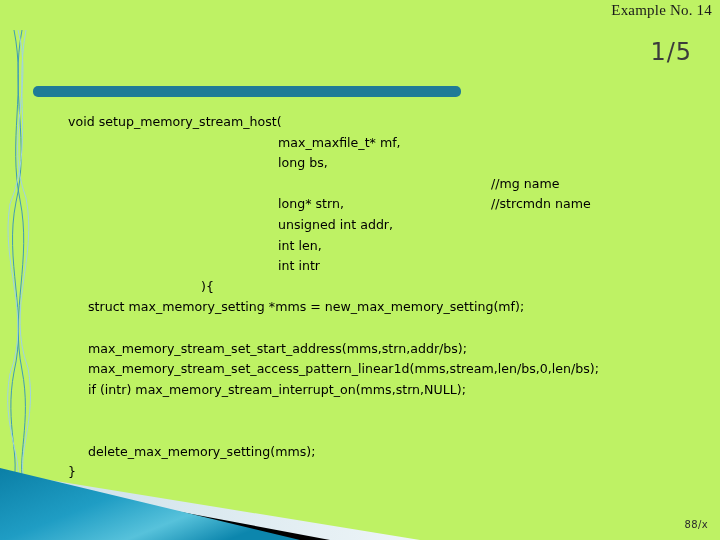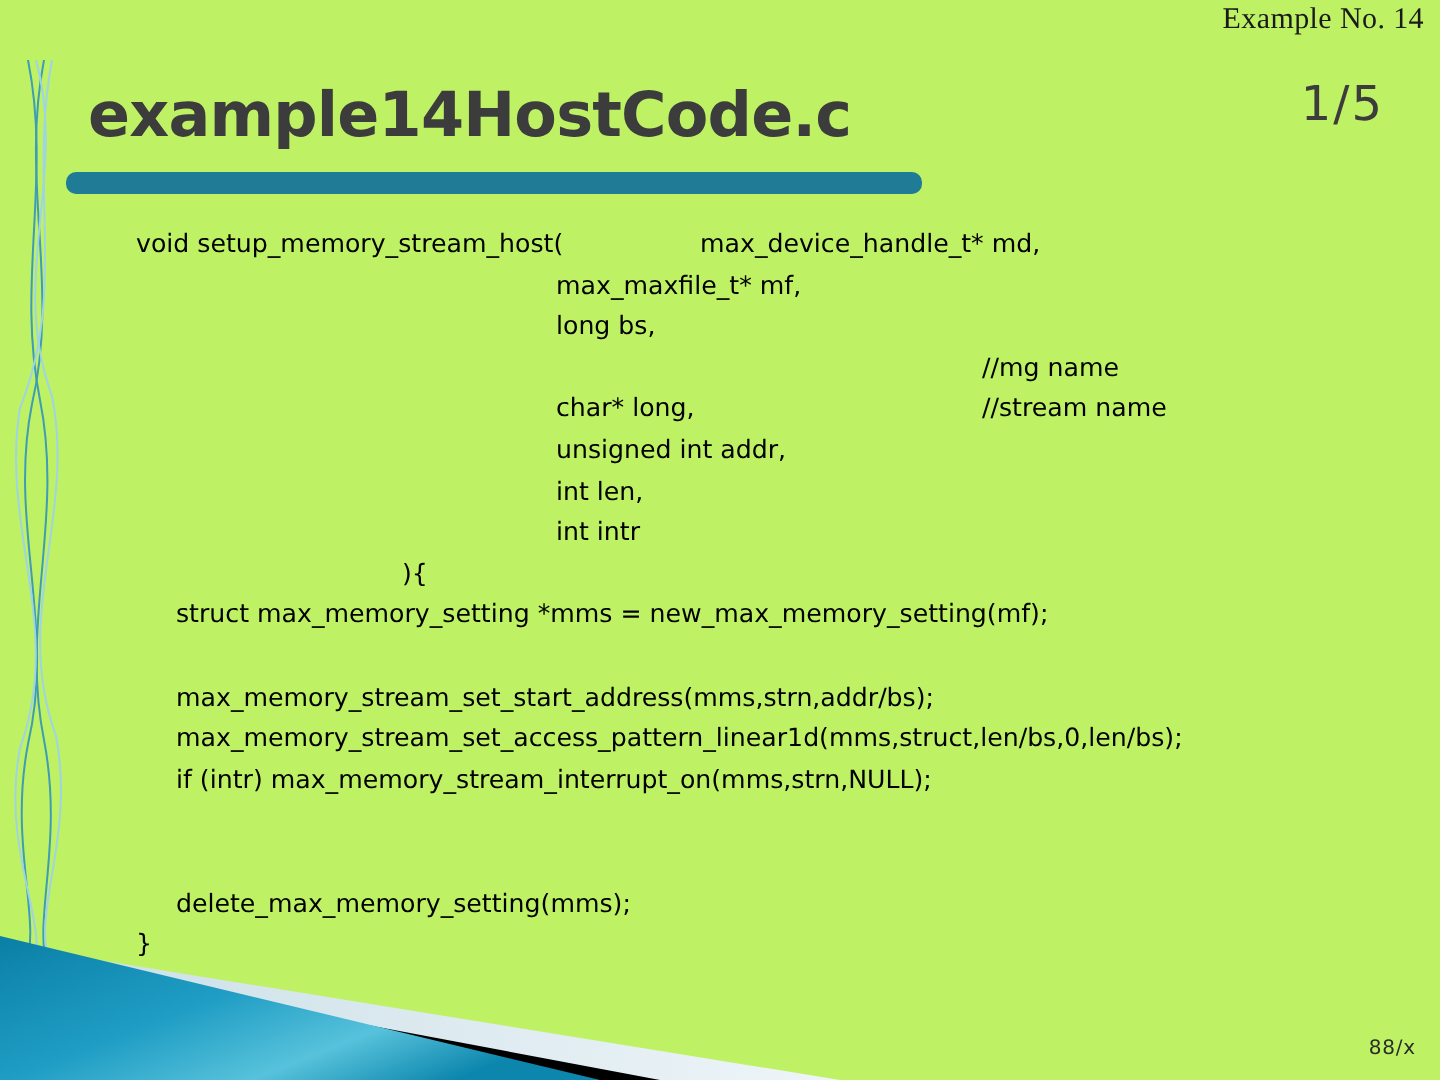--- a/index.html
+++ b/index.html
@@ -142,46 +142,44 @@
       <path d="M22 0 C 10 62, 30 112, 16 172 C 4 232, 28 282, 14 342 C 4 394, 22 432, 12 455"></path>
     </g>
     <g fill="none" stroke="#9fd4e3" stroke-width="1">
       <path d="M18 0 C 34 58, 4 108, 26 168 C 38 228, 6 278, 28 338 C 38 390, 14 428, 26 455"></path>
       <path d="M26 0 C 14 64, 34 114, 10 174 C 0 234, 32 284, 10 344 C 0 396, 26 434, 16 455"></path>
     </g>
   </svg>
 
   <div id="example-no">Example No. 14</div>
 
-  <div id="title">example14HostCode.c</div>
   <div id="title-rule"></div>
   <div id="page-indicator">1/5</div>
 
   <div id="code">
 
     <div class="code-line">
       <span class="seg c-void">void setup_memory_stream_host(</span>
-      <span class="seg c-param-first">max_device_handle_t* md,</span>
     </div>
 
     <div class="code-line">
       <span class="seg c-param">max_maxfile_t* mf,</span>
     </div>
 
     <div class="code-line">
       <span class="seg c-param">long bs,</span>
     </div>
 
     <div class="code-line">
       <span class="seg c-comment">//mg name</span>
     </div>
 
     <div class="code-line">
-      <span class="seg c-param">char* long,</span>
-      <span class="seg c-comment">//stream name</span>
+      <span class="seg c-param">long* strn,</span>
+      <span class="seg c-comment">//strcmdn name</span>
     </div>
 
     <div class="code-line">
       <span class="seg c-param">unsigned int addr,</span>
     </div>
 
     <div class="code-line">
       <span class="seg c-param">int len,</span>
     </div>
 
@@ -196,21 +194,21 @@
     <div class="code-line">
       <span class="seg c-struct">struct max_memory_setting *mms = new_max_memory_setting(mf);</span>
     </div>
 
     <div class="blank"></div>
 
     <div class="code-line">
       <span class="seg c-body">max_memory_stream_set_start_address(mms,strn,addr/bs);</span>
     </div>
     <div class="code-line">
-      <span class="seg c-body">max_memory_stream_set_access_pattern_linear1d(mms,struct,len/bs,0,len/bs);</span>
+      <span class="seg c-body">max_memory_stream_set_access_pattern_linear1d(mms,stream,len/bs,0,len/bs);</span>
     </div>
     <div class="code-line">
       <span class="seg c-body">if (intr) max_memory_stream_interrupt_on(mms,strn,NULL);</span>
     </div>
 
     <div class="blank"></div>
     <div class="blank"></div>
 
     <div class="code-line">
       <span class="seg c-body">delete_max_memory_setting(mms);</span>

